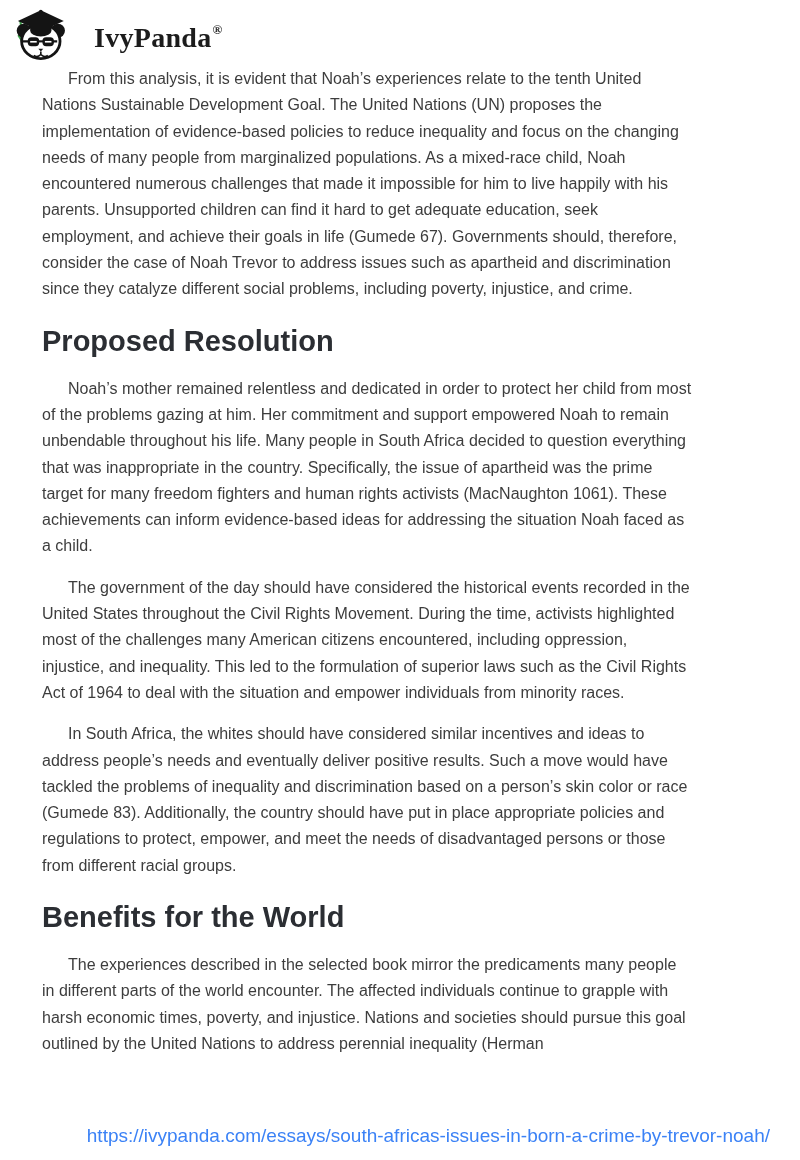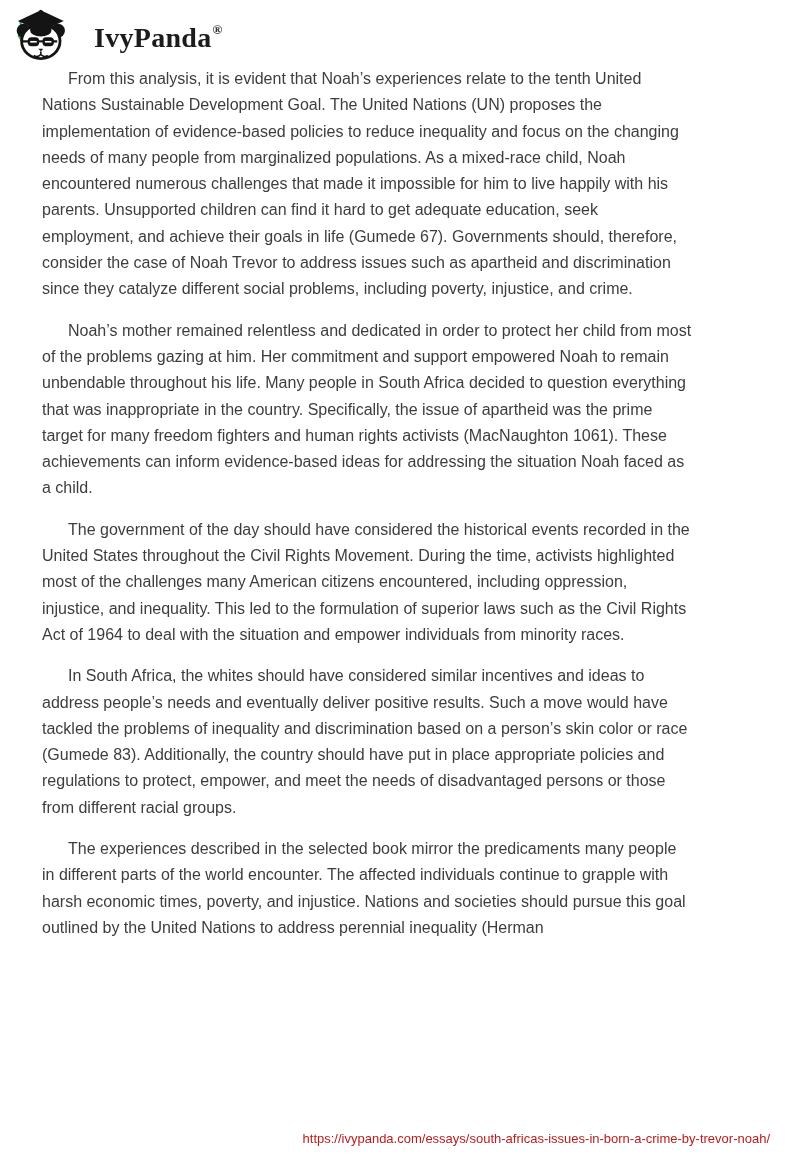--- a/index.html
+++ b/index.html
@@ -71,22 +71,22 @@
     font-family: "Liberation Sans", sans-serif;
   }
 
   
   .footer {
     position: absolute;
     right: 30px;
     bottom: 13px;
   }
   .url {
-    font-size: 13px;
-    color: #b91c1c;
+    font-size: 19px;
+    color: #3b82f6;
   }
 </style>
 </head>
 <body>
 
 <div class="page">
 
   <header class="header">
     <div class="brand">
       <span class="logo">
@@ -120,23 +120,25 @@
           <path d="M34 54.5 v3.5 M34 58 q-4.5 4.5 -8.5 1 M34 58 q4.5 4.5 8.5 1" stroke="#141414" stroke-width="2" fill="none"></path>
         </svg>
       </span>
       <span class="brand-text"><span>IvyPanda</span><span class="reg">®</span></span>
     </div>
   </header>
 
   <main class="article" id="article">
 
   <p>From this analysis, it is evident that Noah’s experiences relate to the tenth United Nations Sustainable Development Goal. The United Nations (UN) proposes the implementation of evidence-based policies to reduce inequality and focus on the changing needs of many people from marginalized populations. As a mixed-race child, Noah encountered numerous challenges that made it impossible for him to live happily with his parents. Unsupported children can find it hard to get adequate education, seek employment, and achieve their goals in life (Gumede 67). Governments should, therefore, consider the case of Noah Trevor to address issues such as apartheid and discrimination since they catalyze different social problems, including poverty, injustice, and crime.</p>
+      <h2>Proposed Resolution</h2>
       <p>Noah’s mother remained relentless and dedicated in order to protect her child from most of the problems gazing at him. Her commitment and support empowered Noah to remain unbendable throughout his life. Many people in South Africa decided to question everything that was inappropriate in the country. Specifically, the issue of apartheid was the prime target for many freedom fighters and human rights activists (MacNaughton 1061). These achievements can inform evidence-based ideas for addressing the situation Noah faced as a child.</p>
       <p>The government of the day should have considered the historical events recorded in the United States throughout the Civil Rights Movement. During the time, activists highlighted most of the challenges many American citizens encountered, including oppression, injustice, and inequality. This led to the formulation of superior laws such as the Civil Rights Act of 1964 to deal with the situation and empower individuals from minority races.</p>
       <p>In South Africa, the whites should have considered similar incentives and ideas to address people’s needs and eventually deliver positive results. Such a move would have tackled the problems of inequality and discrimination based on a person’s skin color or race (Gumede 83). Additionally, the country should have put in place appropriate policies and regulations to protect, empower, and meet the needs of disadvantaged persons or those from different racial groups.</p>
+      <h2>Benefits for the World</h2>
       <p>The experiences described in the selected book mirror the predicaments many people in different parts of the world encounter. The affected individuals continue to grapple with harsh economic times, poverty, and injustice. Nations and societies should pursue this goal outlined by the United Nations to address perennial inequality (Herman</p>
     </main>
 
   <footer class="footer">
     <span class="url">https://ivypanda.com/essays/south-africas-issues-in-born-a-crime-by-trevor-noah/</span>
   </footer>
 
 </div>
 
 </body></html>

